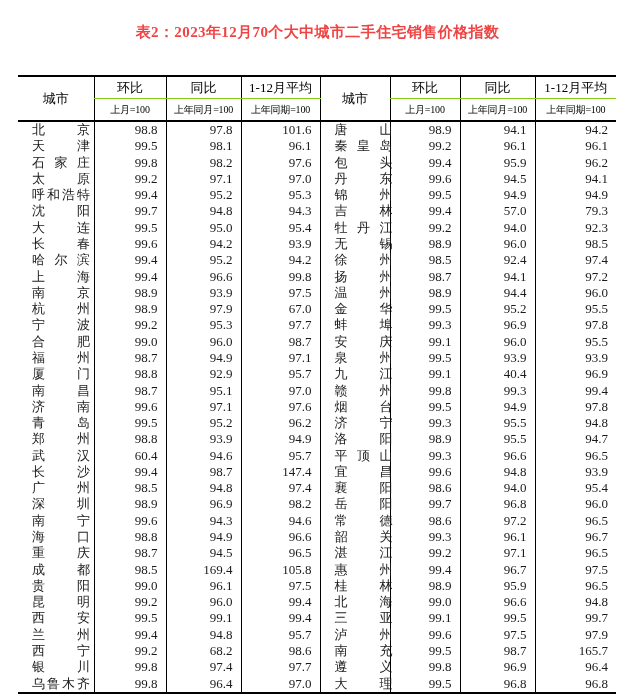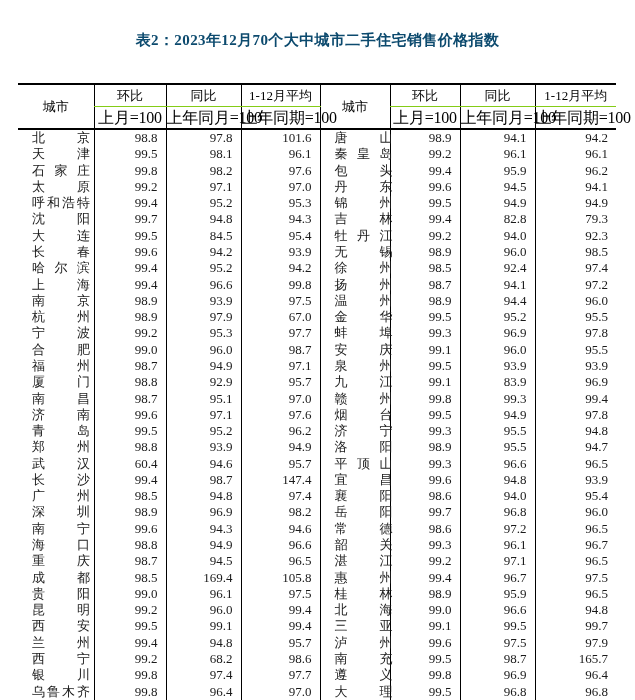--- a/index.html
+++ b/index.html
@@ -12,28 +12,28 @@
     font-family: "Liberation Serif", "DejaVu Serif", serif;
     color: #1a1a1a;
   }
   .page {
     position: relative;
     width: 635px;
     height: 700px;
   }
   .title {
     margin: 0;
-    padding-top: 29px;
+    padding-top: 21px;
     height: 22px;
     line-height: 22px;
     text-align: center;
     font-size: 15px;
     font-weight: bold;
     letter-spacing: 0.4px;
-    color: #0c4a6e;
+    color: #ef4444;
   }
   table.idx {
     border-collapse: collapse;
     table-layout: fixed;
     width: 597px;
     margin: 32px 0 4px 18px;
     border-top: 2px solid #000;
     border-bottom: 2px solid #000;
   }
   col.c-city  { width: 76px; }
@@ -51,21 +51,21 @@
     white-space: nowrap;
   }
   thead th {
     font-size: 13px;
     height: 21px;
     line-height: 21px;
     text-align: center;
     color: #000;
   }
   thead tr.sub th {
-    font-size: 16px;
+    font-size: 10px;
     letter-spacing: -0.2px;
   }
   
   .bl { border-left: 1px solid #000; }
   
   thead tr.grp th.mid { border-bottom: 1px solid #84cc16; }
   
   thead tr.sub th, thead th.span2 { border-bottom: 2px solid #000; }
   tbody td {
     font-size: 13px;
@@ -173,27 +173,27 @@
           <td class="num bl">94.9</td>
           <td class="num bl">94.9</td>
         </tr>
         <tr>
           <td class="city"><span class="cname">沈阳</span></td>
           <td class="num bl">99.7</td>
           <td class="num bl">94.8</td>
           <td class="num bl">94.3</td>
           <td class="city bl"><span class="cname">吉林</span></td>
           <td class="num bl">99.4</td>
-          <td class="num bl">82.8</td>
+          <td class="num bl">57.0</td>
           <td class="num bl">79.3</td>
         </tr>
         <tr>
           <td class="city"><span class="cname">大连</span></td>
           <td class="num bl">99.5</td>
-          <td class="num bl">84.5</td>
+          <td class="num bl">95.0</td>
           <td class="num bl">95.4</td>
           <td class="city bl"><span class="cname">牡丹江</span></td>
           <td class="num bl">99.2</td>
           <td class="num bl">94.0</td>
           <td class="num bl">92.3</td>
         </tr>
         <tr>
           <td class="city"><span class="cname">长春</span></td>
           <td class="num bl">99.6</td>
           <td class="num bl">94.2</td>
@@ -273,21 +273,21 @@
           <td class="num bl">93.9</td>
           <td class="num bl">93.9</td>
         </tr>
         <tr>
           <td class="city"><span class="cname">厦门</span></td>
           <td class="num bl">98.8</td>
           <td class="num bl">92.9</td>
           <td class="num bl">95.7</td>
           <td class="city bl"><span class="cname">九江</span></td>
           <td class="num bl">99.1</td>
-          <td class="num bl">83.9</td>
+          <td class="num bl">40.4</td>
           <td class="num bl">96.9</td>
         </tr>
         <tr>
           <td class="city"><span class="cname">南昌</span></td>
           <td class="num bl">98.7</td>
           <td class="num bl">95.1</td>
           <td class="num bl">97.0</td>
           <td class="city bl"><span class="cname">赣州</span></td>
           <td class="num bl">99.8</td>
           <td class="num bl">99.3</td>

